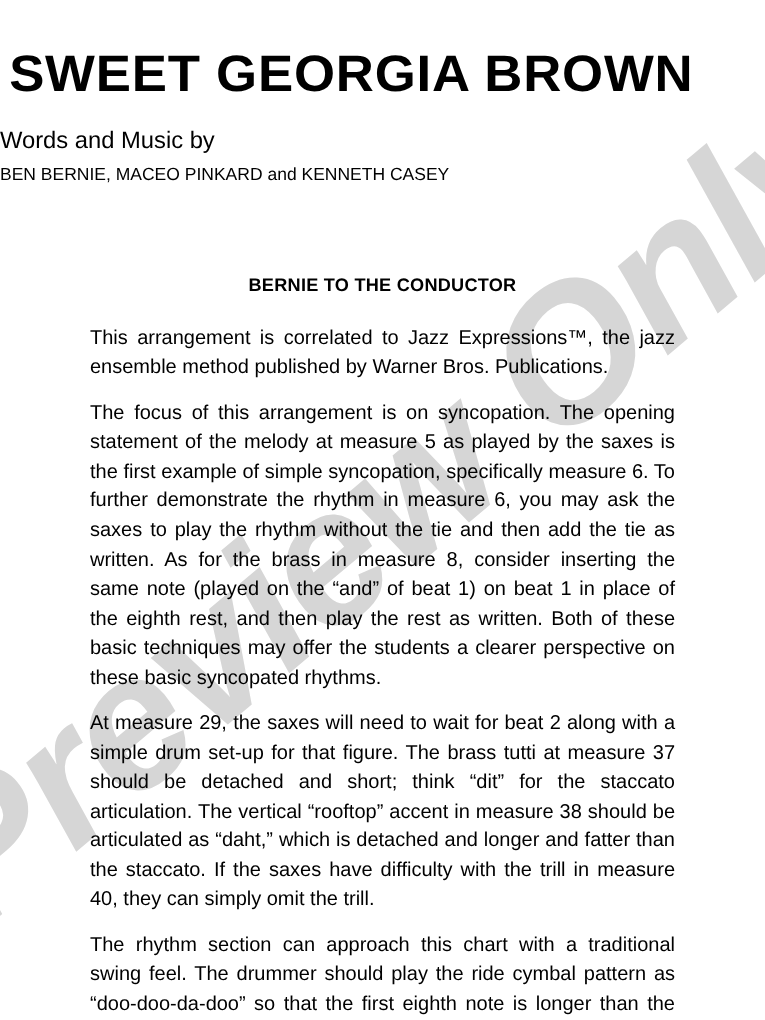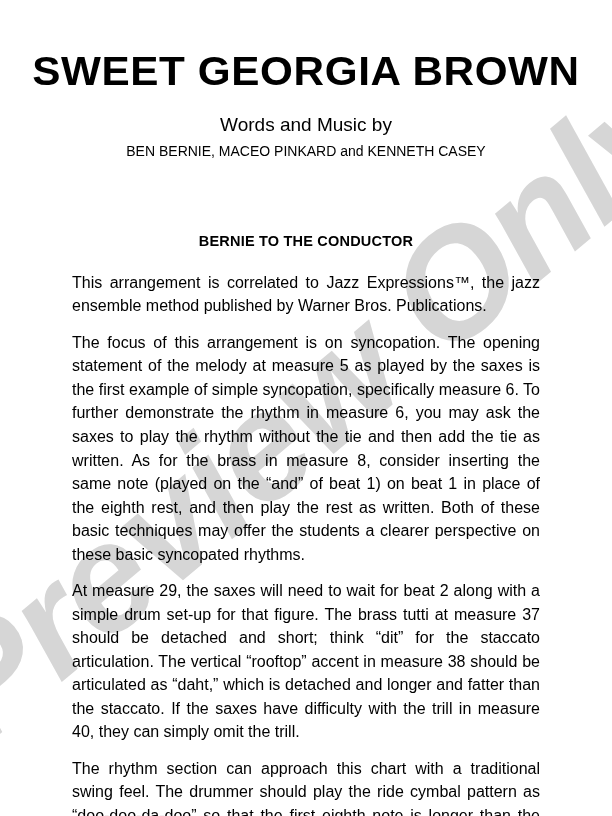--- a/index.html
+++ b/index.html
@@ -45,22 +45,21 @@
     user-select: none;
   }
 
   
   .content {
     position: relative;
     z-index: 1;
   }
 
   .title-block {
-    text-align: center;
-    padding-top: 50px;
+    padding-top: 38px;
   }
 
   .song-title {
     font-family: "Liberation Sans", "DejaVu Sans", sans-serif;
     font-weight: 700;
     font-size: 41px;
     letter-spacing: 0.6px;
     line-height: 1.05;
     margin: 0;
     padding: 0 16px;

